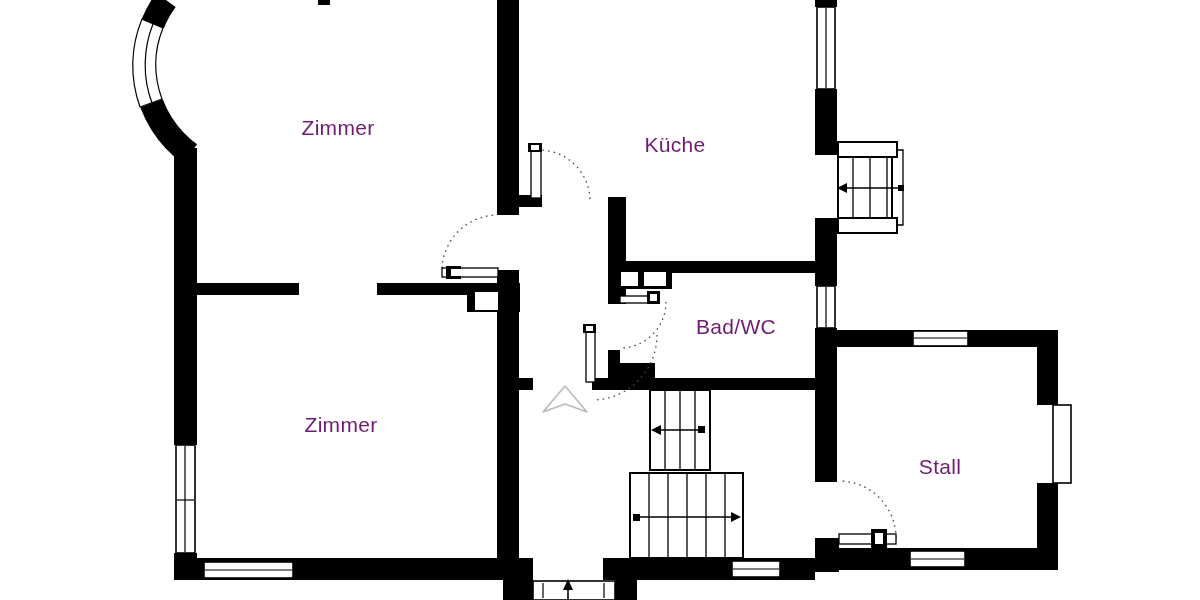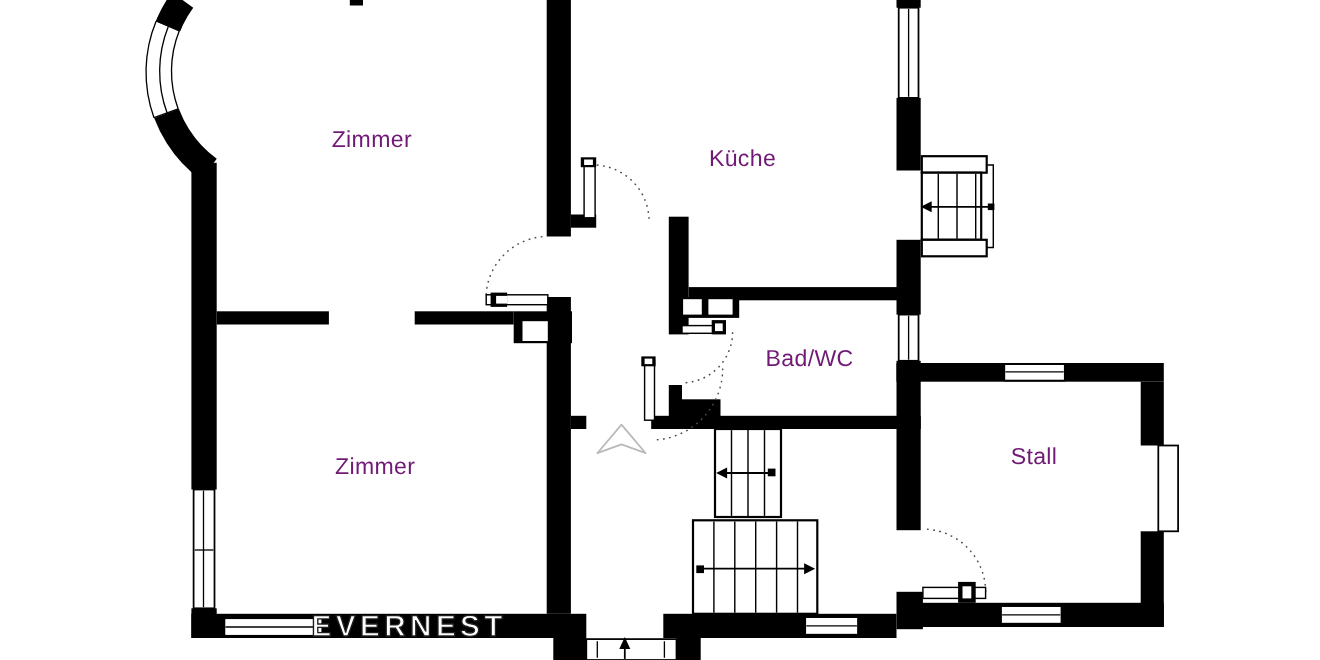--- a/index.html
+++ b/index.html
@@ -183,16 +183,15 @@
       <polygon class="arrowhead" points="568,579 563,590 573,590"></polygon>
     </g>
 
     <path class="compass" d="M 565 386 L 587 412 L 565 404 L 543 412 Z"></path>
   </svg>
 
   <div class="room-label" style="left:338px;top:128px">Zimmer</div>
   <div class="room-label" style="left:675px;top:145px">Küche</div>
   <div class="room-label" style="left:736px;top:327px">Bad/WC</div>
   <div class="room-label" style="left:341px;top:425px">Zimmer</div>
-  <div class="room-label" style="left:940px;top:416px">Stall</div>
+  <div class="room-label" style="left:940px;top:467px">Stall</div>
 
-  <div class="watermark" style="left:372px;top:570px">EVERNEST</div>
 </div>
 
 </body></html>

